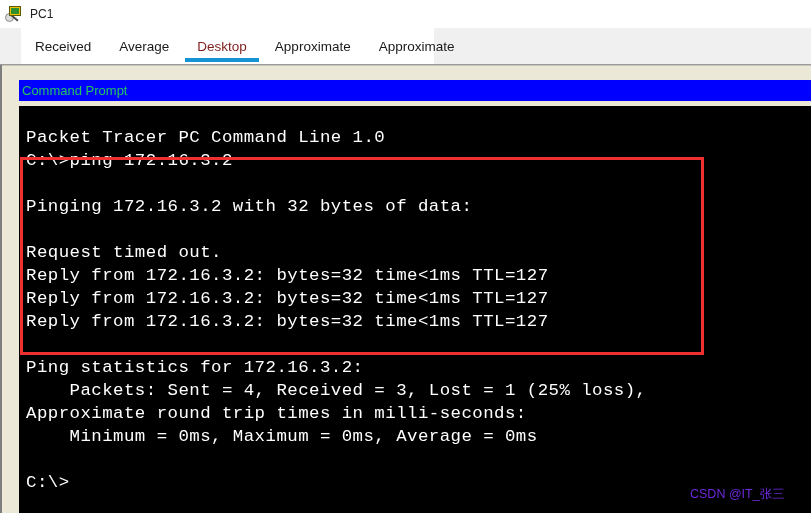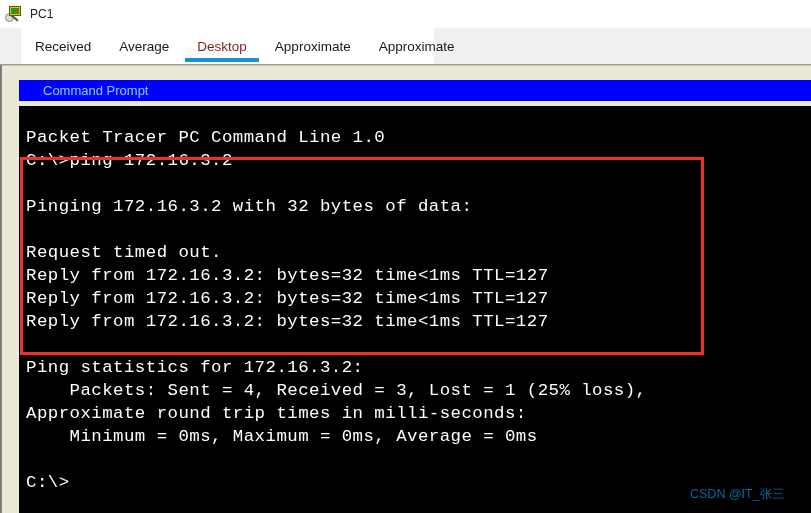--- a/index.html
+++ b/index.html
@@ -141,24 +141,23 @@
     position: absolute;
     left: 19px; top: 80px;
     width: 792px; height: 21px;
     background: #0000ff;
     display: flex;
     align-items: center;
     padding-left: 3px;
     box-sizing: border-box;
   }
   #cp-header-text {
-    color: #7dd3fc;
+    color: #22c55e;
     font-size: 13px;
     white-space: nowrap;
-    margin-left: 21px;
   }
 
   
   #terminal {
     position: absolute;
     left: 19px; top: 106px;
     width: 792px; height: 407px;
     background: #000000;
     overflow: hidden;
   }
@@ -182,21 +181,21 @@
     border: 3px solid #f03030;
     box-sizing: border-box;
     pointer-events: none;
   }
 
   
   #watermark {
     position: absolute;
     left: 690px; top: 486px;
     font-size: 12.5px;
-    color: #0369a1;
+    color: #6d28d9;
     white-space: nowrap;
   }
 </style>
 </head>
 <body>
 
 <div id="screen">
 
   <div id="titlebar">
     <span id="pc-icon">

